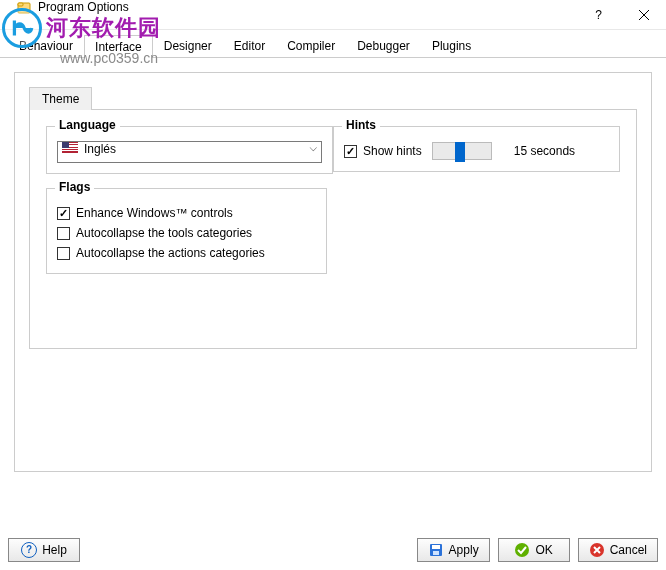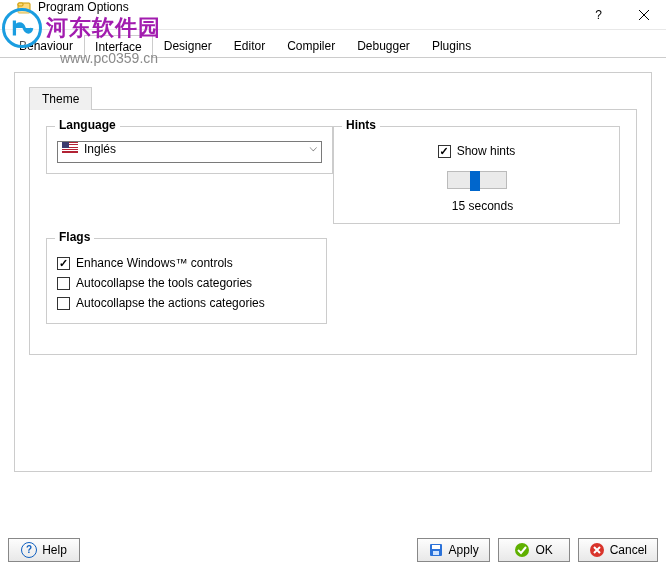--- a/index.html
+++ b/index.html
@@ -49,21 +49,21 @@
 .dropdown .flag::after { content: ''; position: absolute; top: 0; left: 0; width: 7px; height: 6px; background: #3c3b6e; }
 .dropdown .val { flex: 1; }
 .dropdown .arrow { font-size: 10px; color: #555; }
 
 
 .checkrow { display: flex; align-items: center; padding: 3px 0; cursor: pointer; }
 .checkrow .box { width: 13px; height: 13px; border: 1px solid #333; margin-right: 6px; display: flex; align-items: center; justify-content: center; background: #fff; }
 .checkrow .box.checked::after { content: '✓'; font-size: 11px; line-height: 1; color: #000; font-weight: bold; }
 
 
-.hints-row { display: flex; align-items: center; gap: 10px; flex-direction: column; }
+.hints-row { display: flex; align-items: center; gap: 10px; }
 .slider { width: 60px; height: 18px; border: 1px solid #bbb; position: relative; background: #eaeaea; }
 .slider .thumb { position: absolute; left: 22px; top: -1px; width: 10px; height: 20px; background: #0066cc; }
 .hints-val { margin-left: 12px; }
 
 
 .bottom-bar { position: absolute; bottom: 8px; left: 8px; right: 8px; display: flex; align-items: center; }
 .bottom-bar .spacer { flex: 1; }
 .btn-std { display: inline-flex; align-items: center; justify-content: center; height: 24px; padding: 0 10px; border: 1px solid #888; background: linear-gradient(#fdfdfd,#e8e8e8); cursor: pointer; margin-left: 8px; min-width: 72px; gap: 5px; }
 .btn-std .ico { width: 16px; height: 16px; display: flex; align-items: center; justify-content: center; }
 .ico-help { color: #1060c0; font-weight: bold; border: 1.5px solid #1060c0; border-radius: 50%; width: 14px; height: 14px; font-size: 10px; line-height: 12px; }

